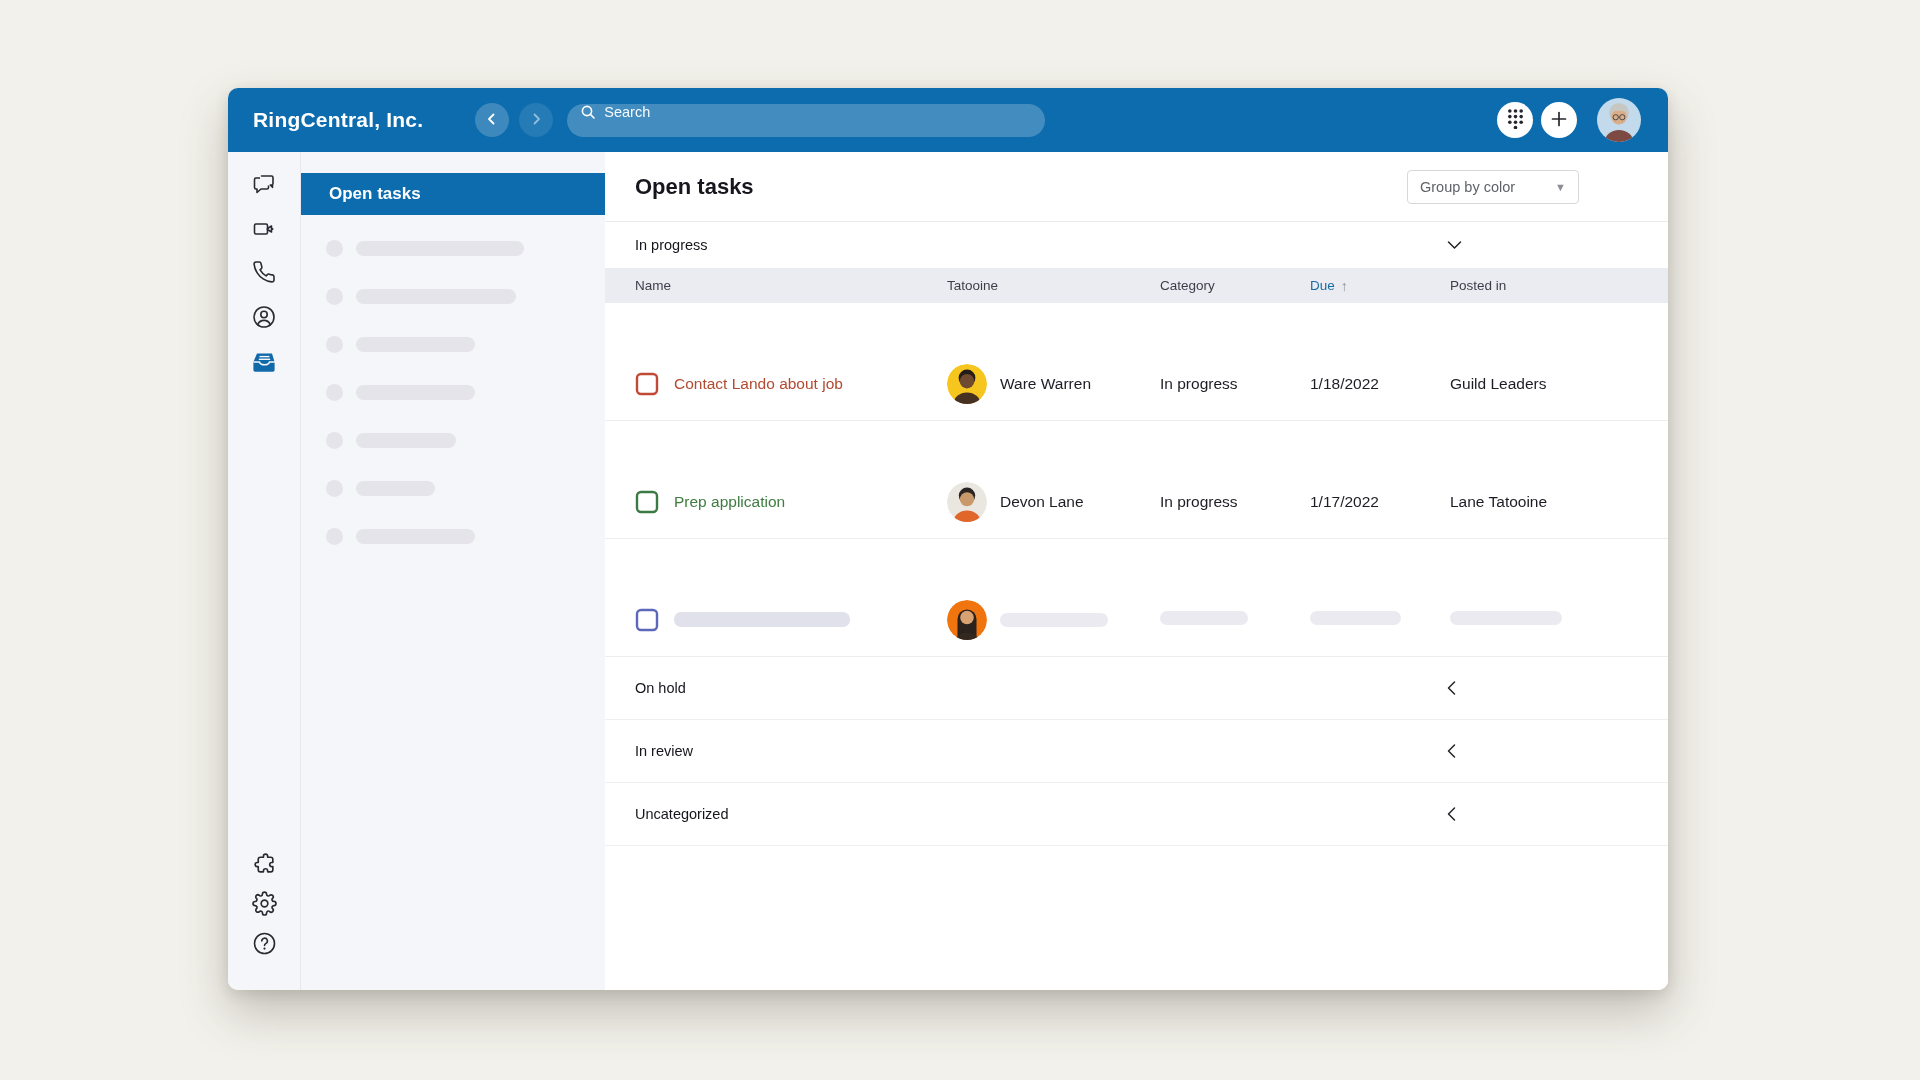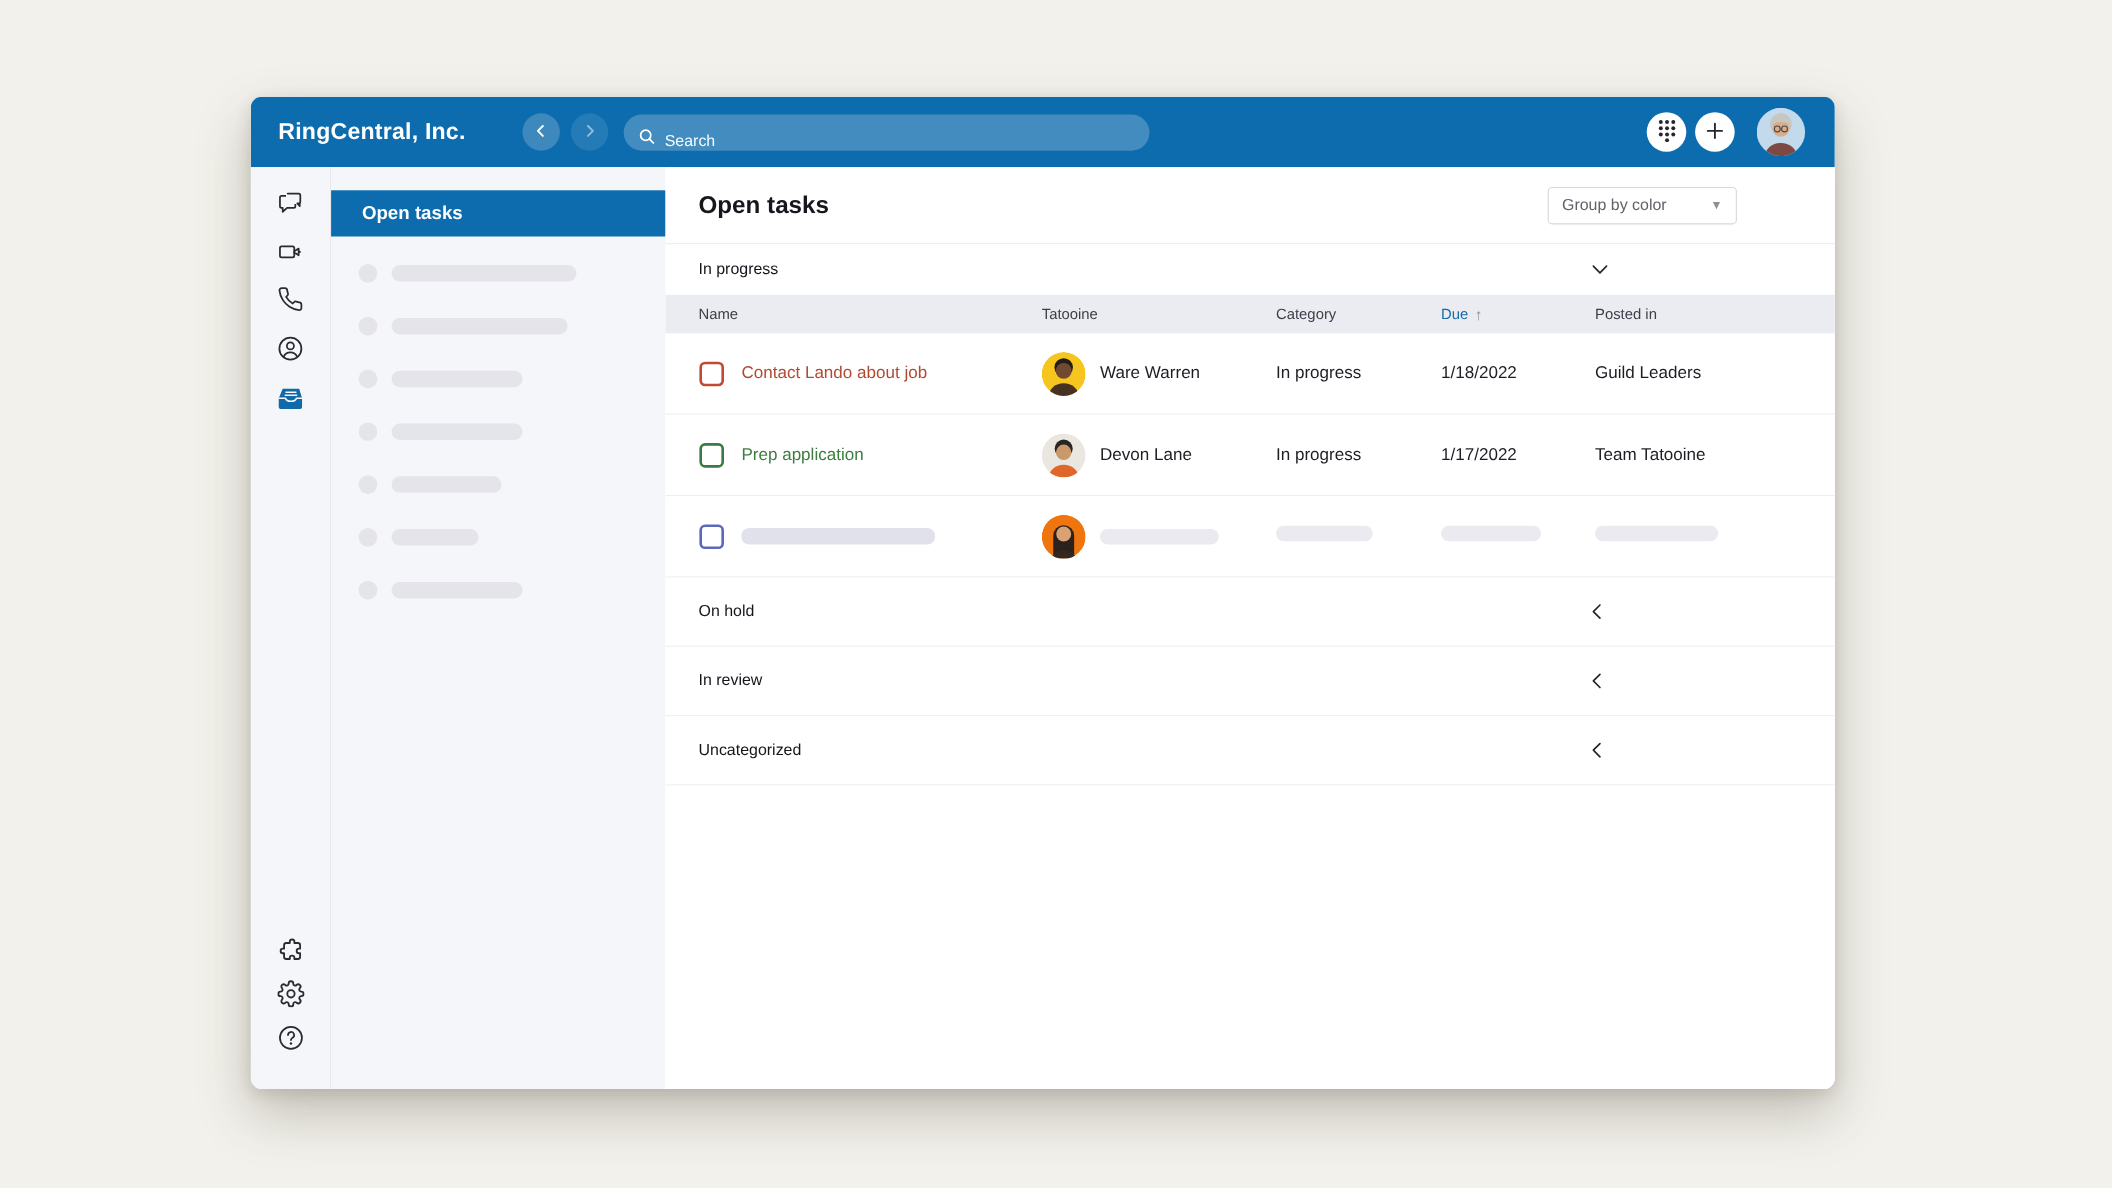--- a/index.html
+++ b/index.html
@@ -25,21 +25,21 @@
   .nav-btns { margin-left:52px; display:flex; gap:10px; }
   .circle-btn {
     width:34px; height:34px; border-radius:50%;
     display:grid; place-items:center; cursor:pointer; border:none;
   }
   .back-btn { background:rgba(255,255,255,.20); }
   .fwd-btn  { background:rgba(255,255,255,.10); }
   .search {
     margin-left:14px; width:478px; height:33px; border-radius:17px;
     background:rgba(255,255,255,.22);
-    display:flex; align-items:flex-end; padding:0 13px; gap:8px;
+    display:flex; align-items:flex-start; padding:0 13px; gap:8px;
   }
   .search input {
     flex:1; background:transparent; border:none; outline:none;
     color:#fff; font-size:14.5px; font-family:inherit;
   }
   .search input::placeholder { color:rgba(255,255,255,.96); opacity:1; }
   .top-right { margin-left:auto; display:flex; align-items:center; }
   .white-btn {
     width:36px; height:36px; border-radius:50%; background:#fff; border:none;
     display:grid; place-items:center; cursor:pointer;
@@ -88,21 +88,21 @@
     padding:0 30px; font-size:14.5px; color:#15151c; cursor:pointer;
   }
   .section-row.expanded { height:46px; }
   .section-row.collapsed { height:63px; border-bottom:1px solid #efeff1; }
   .sec-chev { position:absolute; left:842px; top:50%; transform:translateY(-50%); display:grid; place-items:center; }
   .tgrid { display:grid; grid-template-columns:312px 213px 150px 140px 1fr; align-items:center; padding:0 30px; }
   .thead { height:35px; background:#ebecf1; font-size:13.5px; color:#3c3e49; }
   .th { cursor:pointer; }
   .th-due { color:#176ca8; display:flex; align-items:center; gap:6px; }
   .sort-arrow { color:#8a8f98; font-size:14px; }
-  .trow { height:74px; border-bottom:1px solid #ededf0; font-size:15.5px; }
+  .trow { height:74px; border-bottom:1px solid #ededf0; font-size:15.5px;margin-top:44px; }
   .name-cell { display:flex; align-items:center; gap:15px; min-width:0; }
   .task-name { white-space:nowrap; cursor:pointer; }
   .task-red   { color:#b24a31; }
   .task-green { color:#3e7c40; }
   .checkbox { width:24px; height:24px; flex:none; cursor:pointer; }
   .assignee-cell { display:flex; align-items:center; gap:13px; }
   .row-avatar { width:40px; height:40px; border-radius:50%; overflow:hidden; flex:none; }
   .rk-bar { height:14px; border-radius:7px; background:#eaeaf0; }
   .rk-bar.dark { background:#e1e1ec; height:15px; }
   .filler { flex:1; background:#fff; }
@@ -363,21 +363,21 @@
               <circle cx="20" cy="20" r="20" fill="#eae6e0"></circle>
               <circle cx="20" cy="13.8" r="8.2" fill="#2a2422"></circle>
               <circle cx="20" cy="17.2" r="7" fill="#c9996c"></circle>
               <path d="M6.5 40 a13.5 11.5 0 0 1 27 0 z" fill="#e0662a"></path>
             </svg>
           </span>
           <span>Devon Lane</span>
         </div>
         <div>In progress</div>
         <div>1/17/2022</div>
-        <div>Team Tatooine</div>
+        <div>Lane Tatooine</div>
       </div>
 
       <div class="tgrid trow">
         <div class="name-cell">
           <svg class="checkbox" viewBox="0 0 24 24">
             <rect x="2" y="2" width="20" height="20" rx="4" fill="#ffffff" stroke-width="2.4" stroke="#5d68ba"></rect>
           </svg>
           <span class="rk-bar dark" style="width:176px"></span>
         </div>
         <div class="assignee-cell">

